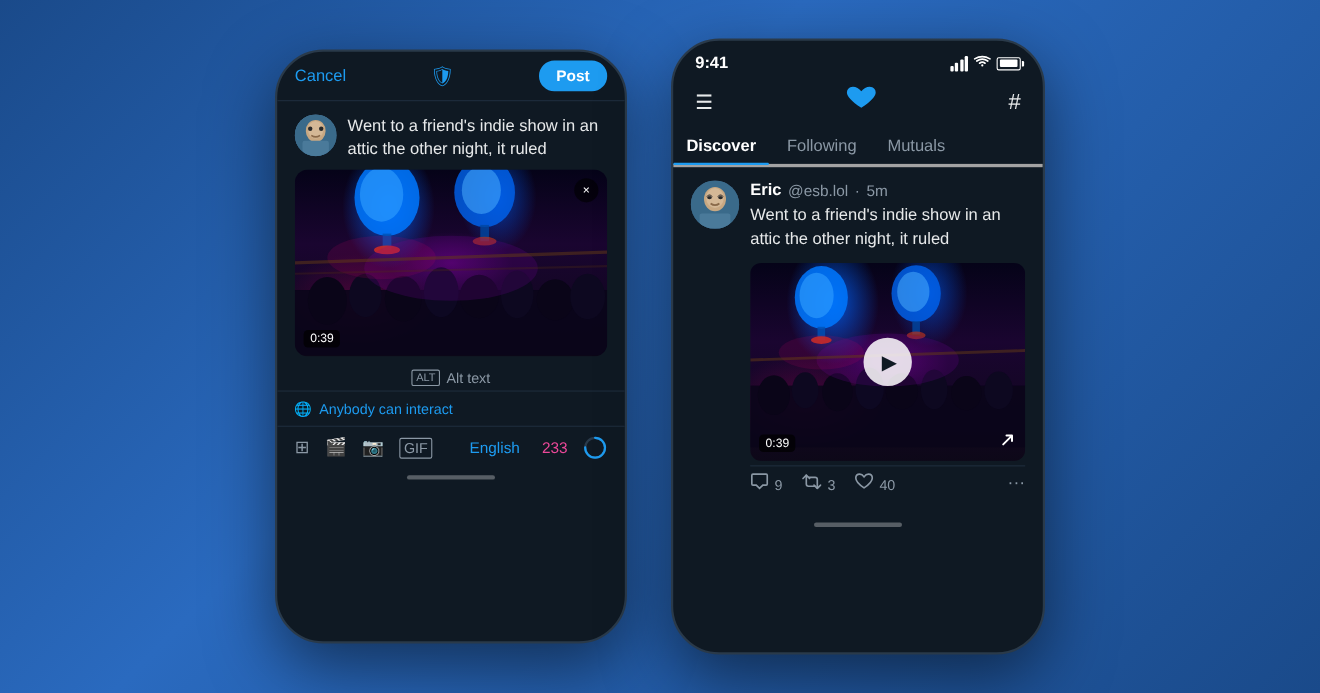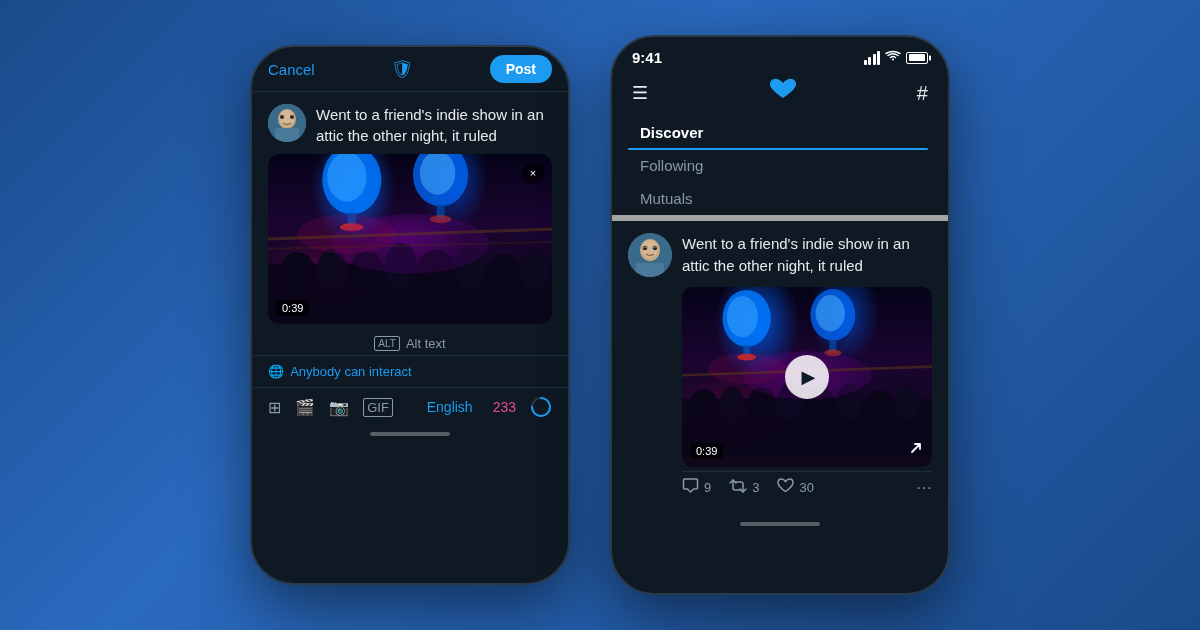--- a/index.html
+++ b/index.html
@@ -209,23 +209,22 @@
     .bluesky-logo {
       color: #1d9bf0;
       font-size: 22px;
     }
     .hashtag-icon {
       color: #e7e9ea;
       font-size: 20px;
     }
     .tabs-row {
       display: flex;
-      border-bottom: 6px solid #a3a3a3;
-      padding: 0 16px;
-      flex-direction: column;
+      border-bottom: 3px solid #a3a3a3;
+      padding: 0 0;
     }
     .tab {
       padding: 8px 12px;
       font-size: 15px;
       color: #8b98a5;
       font-weight: 500;
       cursor: pointer;
       position: relative;
       margin-right: 4px;
     }
@@ -554,20 +553,26 @@
           <rect x="8" y="30" width="28" height="14" rx="2" fill="#4a7a9a"></rect>
           <ellipse cx="17" cy="15" rx="2.2" ry="2.2" fill="#2a2a2a"></ellipse>
           <ellipse cx="27" cy="15" rx="2.2" ry="2.2" fill="#2a2a2a"></ellipse>
           <path d="M18 21 Q22 24 26 21" stroke="#8a6a4a" stroke-width="1.5" fill="none"></path>
 
           <path d="M14 15 Q17 13 20 15" stroke="#8a7a6a" stroke-width="1" fill="none"></path>
           <path d="M24 15 Q27 13 30 15" stroke="#8a7a6a" stroke-width="1" fill="none"></path>
         </svg>
       </div>
       <div class="post-content">
+        <div class="post-author-row">
+          <span class="author-name">Eric</span>
+          <span class="author-handle">@esb.lol</span>
+          <span class="post-time">·</span>
+          <span class="post-time">5m</span>
+        </div>
         <div class="post-text">Went to a friend's indie show in an attic the other night, it ruled</div>
 
         <div class="post-media">
           <div class="concert-bg"></div>
           <svg style="position:absolute;top:0;left:0;width:100%;height:100%;z-index:1;" viewBox="0 0 290 180">
             <ellipse cx="75" cy="22" rx="28" ry="33" fill="rgba(0,120,255,0.85)"></ellipse>
             <ellipse cx="70" cy="20" rx="18" ry="24" fill="rgba(50,160,255,0.6)"></ellipse>
             <rect x="71" y="53" width="8" height="14" fill="rgba(0,80,180,0.8)"></rect>
             <ellipse cx="175" cy="18" rx="26" ry="30" fill="rgba(0,100,240,0.8)"></ellipse>
             <ellipse cx="172" cy="16" rx="17" ry="21" fill="rgba(80,180,255,0.5)"></ellipse>
@@ -617,21 +622,21 @@
               </svg>
             </span>
             <span>3</span>
           </div>
           <div class="action-btn">
             <span class="action-icon">
               <svg width="17" height="15" viewBox="0 0 17 15" fill="none">
                 <path d="M8.5 13.5C8.5 13.5 1 8.5 1 4.5C1 2.5 2.5 1 4.5 1C6 1 7.5 2 8.5 3.5C9.5 2 11 1 12.5 1C14.5 1 16 2.5 16 4.5C16 8.5 8.5 13.5 8.5 13.5Z" stroke="#8b98a5" stroke-width="1.5" fill="none"></path>
               </svg>
             </span>
-            <span>30</span>
+            <span>40</span>
           </div>
           <div class="more-btn action-btn">
             <span>···</span>
           </div>
         </div>
       </div>
     </div>
 
     <div class="home-indicator"></div>
   </div>

